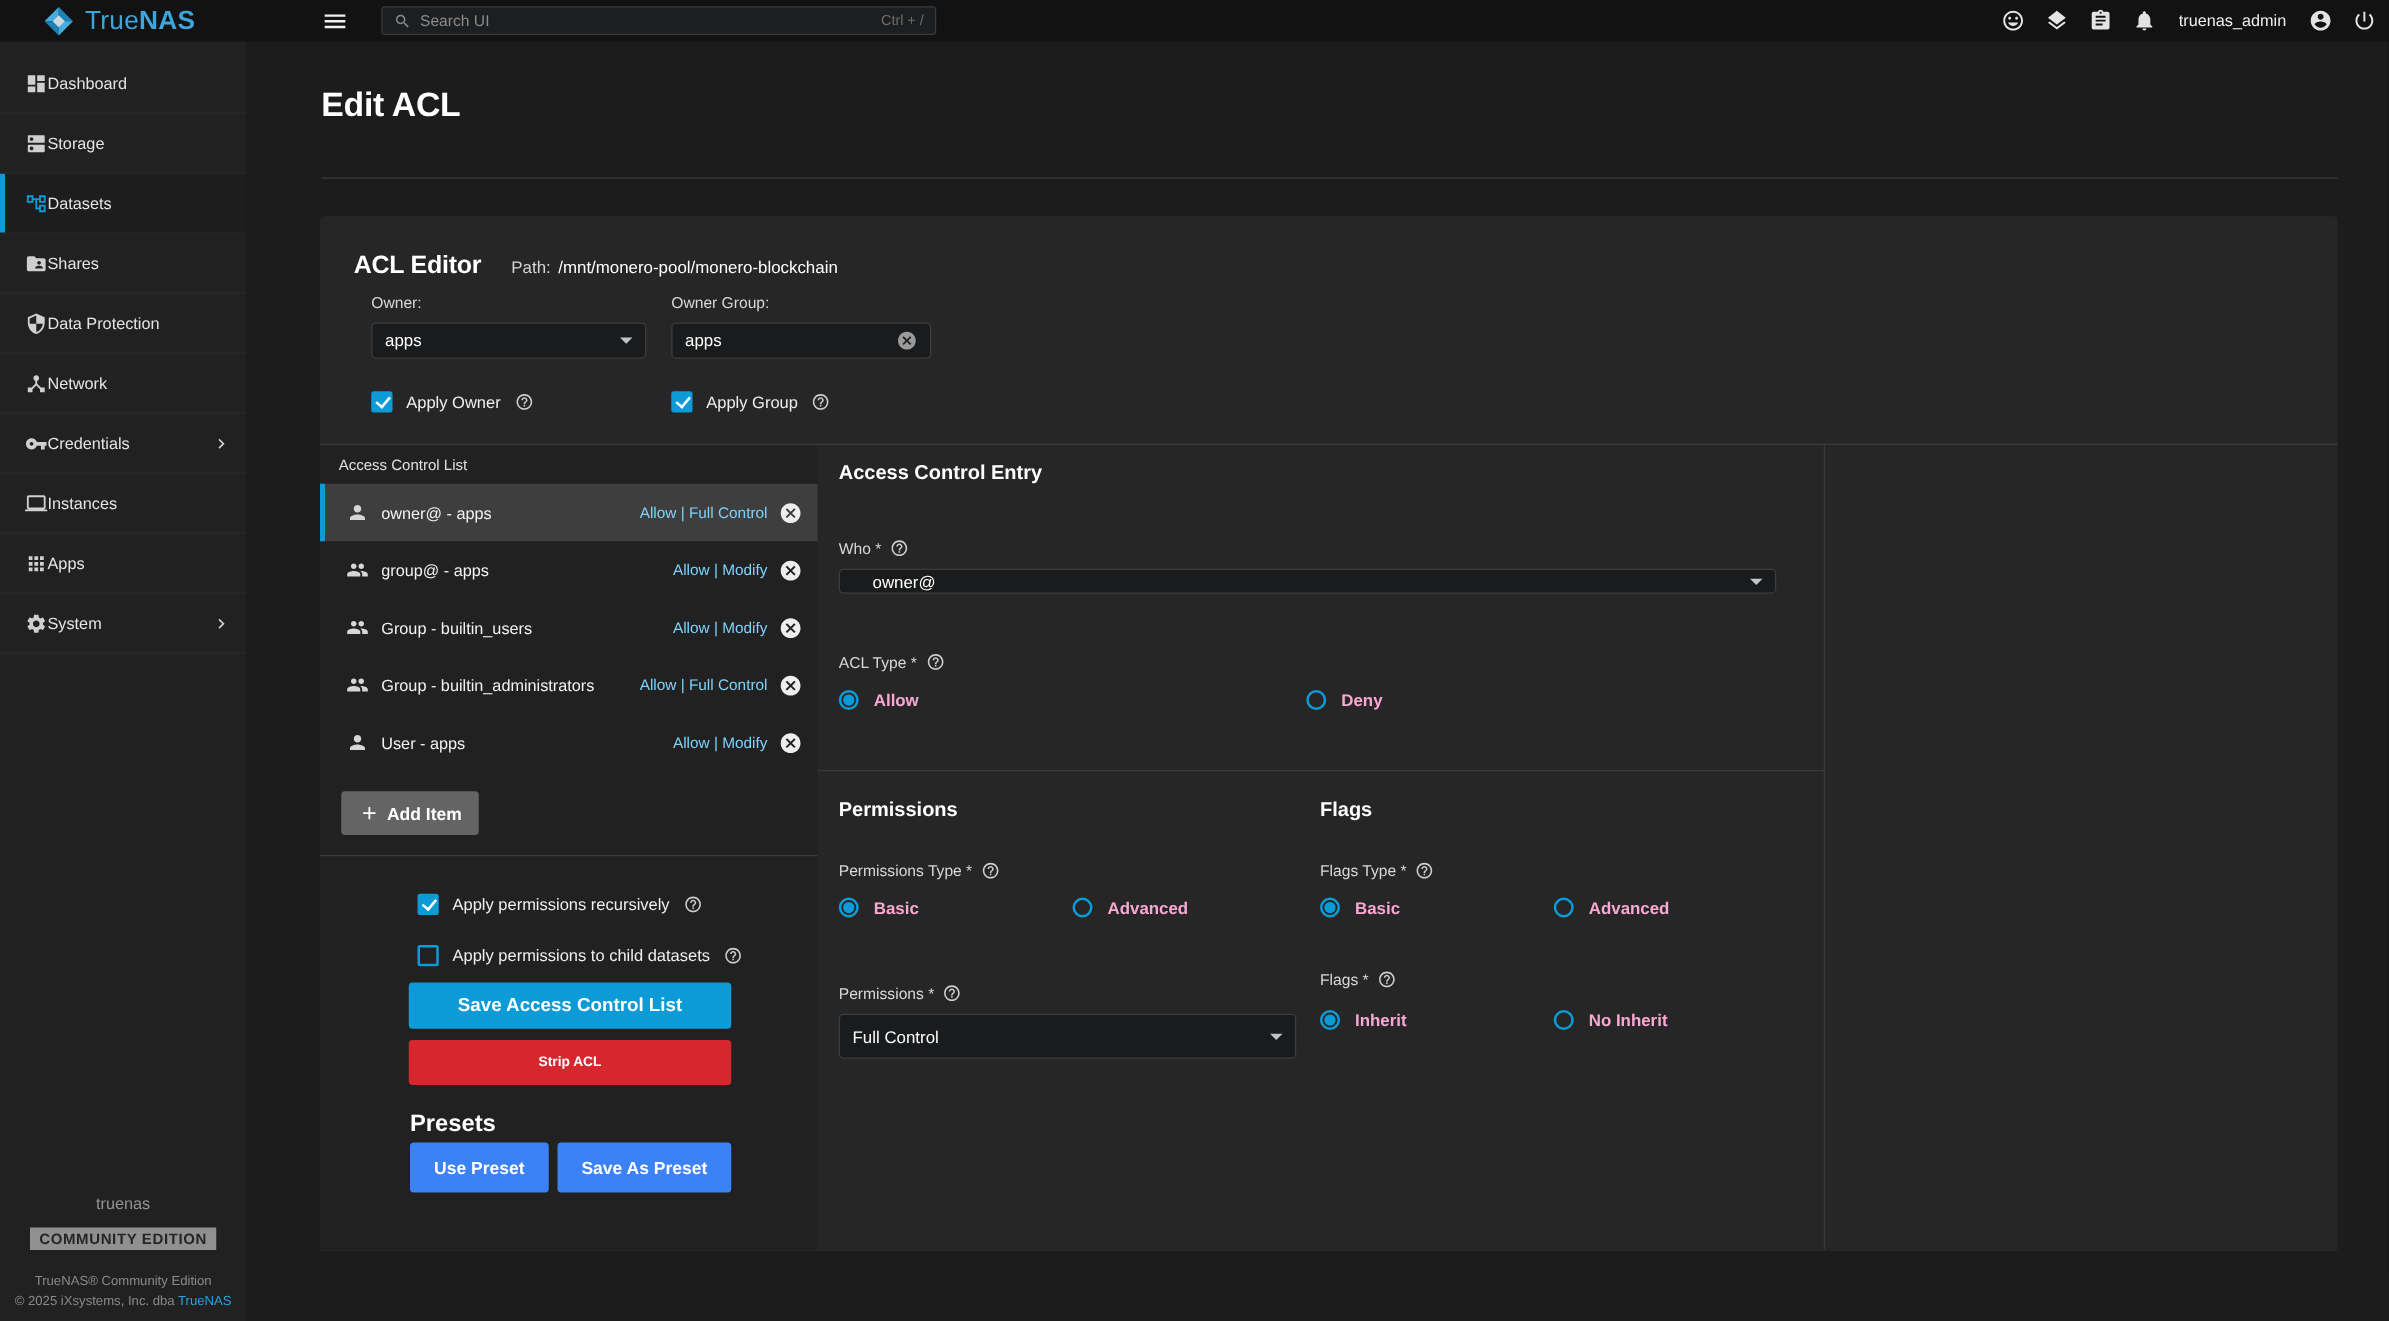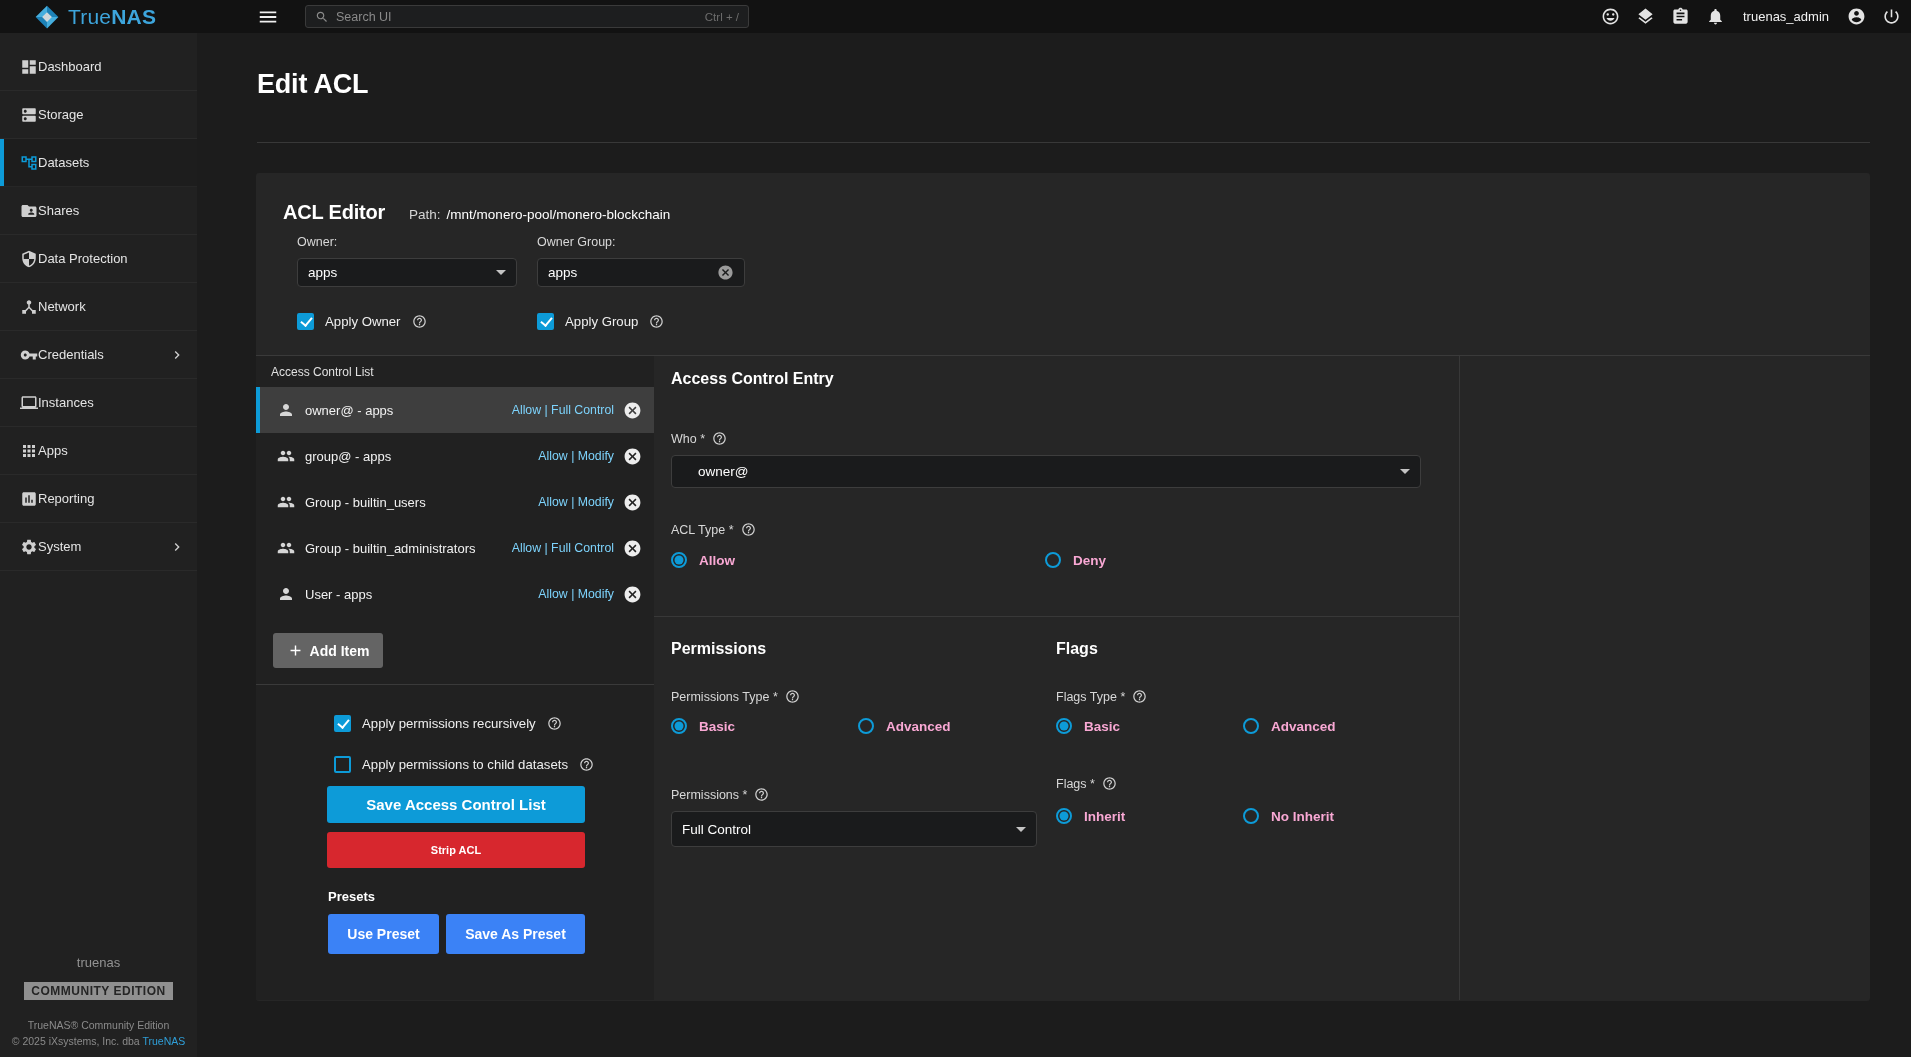--- a/index.html
+++ b/index.html
@@ -105,33 +105,33 @@
             justify-content:center;gap:6px;cursor:pointer;font-family:inherit;}
   .add-item .ic{width:17px;height:17px;}
   .panel-divider{position:absolute;left:0;right:0;top:328px;height:1px;background:var(--divider);}
   .pcb1{position:absolute;left:78px;top:359px;}
   .pcb2{position:absolute;left:78px;top:400px;}
   .pcb1 .cbrow,.pcb2 .cbrow{margin-top:0;}
   .save-btn{position:absolute;left:71px;top:430px;width:258px;height:37px;background:var(--accent);
             border:none;border-radius:3px;color:#fff;font-weight:700;font-size:15px;cursor:pointer;font-family:inherit;}
   .strip-btn{position:absolute;left:71px;top:476px;width:258px;height:36px;background:var(--danger);
              border:none;border-radius:3px;color:#fff;font-weight:700;font-size:11px;cursor:pointer;font-family:inherit;}
-  .presets-h{position:absolute;left:72px;top:533px;font-size:13px;font-weight:700;}
+  .presets-h{position:absolute;left:72px;top:533px;font-size:19px;font-weight:700;}
   .preset-row{position:absolute;left:72px;top:558px;display:flex;gap:7px;}
   .preset-btn{height:40px;background:#3b82f6;border:none;border-radius:3px;color:#fff;font-weight:700;
               font-size:14px;cursor:pointer;font-family:inherit;padding:0 18px;}
   .preset-btn.u{width:111px;padding:0;}
   .preset-btn.s{width:139px;padding:0;}
 
   
   .ace-panel{flex:1;position:relative;}
   .ace-form{position:absolute;left:0;top:0;width:806px;height:100%;border-right:1px solid #383838;}
   .ace-h{position:absolute;left:17px;top:14px;font-size:16px;font-weight:700;}
   .who-label{position:absolute;left:17px;top:75px;}
-  .who-select{position:absolute;left:17px;top:99px;width:750px;height:33px;margin-top:0;padding-left:26px;}
+  .who-select{position:absolute;left:17px;top:99px;width:750px;height:20px;margin-top:0;padding-left:26px;}
   .aclt-label{position:absolute;left:17px;top:166px;}
   .aclt-radios{position:absolute;left:17px;top:196px;display:flex;}
   .rcol{width:374px;}
   .radio{display:flex;align-items:center;gap:12px;cursor:pointer;}
   .rb{width:16px;height:16px;border:2px solid var(--accent);border-radius:50%;position:relative;flex:none;}
   .radio.checked .rb::after{content:"";position:absolute;left:50%;top:50%;transform:translate(-50%,-50%);
                             width:9px;height:9px;border-radius:50%;background:var(--accent);}
   .rlabel{font-size:13.5px;font-weight:600;color:#f9a8d4;}
   .ace-divider{position:absolute;left:0;top:260px;width:806px;height:1px;background:#383838;}
   .pf{position:absolute;left:17px;top:260px;right:0;bottom:0;}
@@ -263,26 +263,20 @@
       <span class="nlabel">Instances</span>
     </div>
     <div class="nav-item">
       <svg class="ic nico" viewBox="0 0 24 24">
           <path d="M4 8h4V4H4v4zm6 0h4V4h-4v4zm6-4v4h4V4h-4zM4 14h4v-4H4v4zm6 0h4v-4h-4v4zm6 0h4v-4h-4v4zM4 20h4v-4H4v4zm6 0h4v-4h-4v4zm6 0h4v-4h-4v4z"></path>
         </svg>
       <span class="nlabel">Apps</span>
     </div>
     <div class="nav-item">
       <svg class="ic nico" viewBox="0 0 24 24">
-          <path d="M19 3H5c-1.1 0-2 .9-2 2v14c0 1.1.9 2 2 2h14c1.1 0 2-.9 2-2V5c0-1.1-.9-2-2-2zM9 17H7v-7h2v7zm4 0h-2V7h2v10zm4 0h-2v-4h2v4z"></path>
-        </svg>
-      <span class="nlabel">Reporting</span>
-    </div>
-    <div class="nav-item">
-      <svg class="ic nico" viewBox="0 0 24 24">
           <path d="M19.14 12.94c.04-.3.06-.61.06-.94 0-.32-.02-.64-.07-.94l2.03-1.58c.18-.14.23-.41.12-.61l-1.92-3.32c-.12-.22-.37-.29-.59-.22l-2.39.96c-.5-.38-1.03-.7-1.62-.94l-.36-2.54c-.04-.24-.24-.41-.48-.41h-3.84c-.24 0-.43.17-.47.41l-.36 2.54c-.59.24-1.13.57-1.62.94l-2.39-.96c-.22-.08-.47 0-.59.22L2.74 8.87c-.12.21-.08.47.12.61l2.03 1.58c-.05.3-.09.63-.09.94s.02.64.07.94l-2.03 1.58c-.18.14-.23.41-.12.61l1.92 3.32c.12.22.37.29.59.22l2.39-.96c.5.38 1.03.7 1.62.94l.36 2.54c.05.24.24.41.48.41h3.84c.24 0 .44-.17.47-.41l.36-2.54c.59-.24 1.13-.56 1.62-.94l2.39.96c.22.08.47 0 .59-.22l1.92-3.32c.12-.22.07-.47-.12-.61l-2.01-1.58zM12 15.6c-1.98 0-3.6-1.62-3.6-3.6s1.62-3.6 3.6-3.6 3.6 1.62 3.6 3.6-1.62 3.6-3.6 3.6z"></path>
         </svg>
       <span class="nlabel">System</span>
       <svg class="ic nchev" viewBox="0 0 24 24">
           <path d="M10 6L8.59 7.41 13.17 12l-4.58 4.59L10 18l6-6z"></path>
         </svg>
     </div>
   </div>
   <div class="side-footer">
     <span class="hostname">truenas</span>

